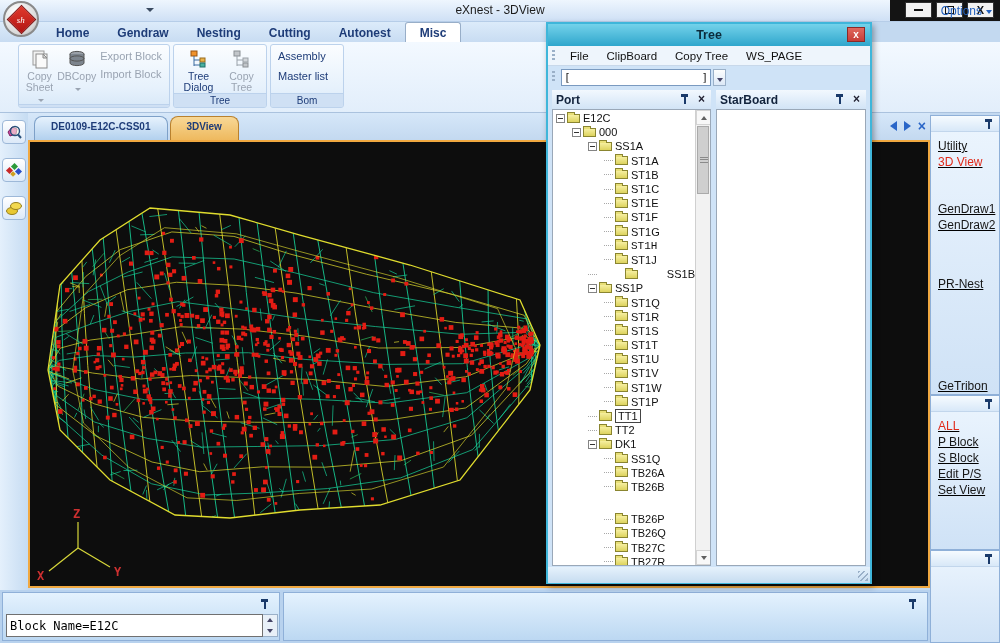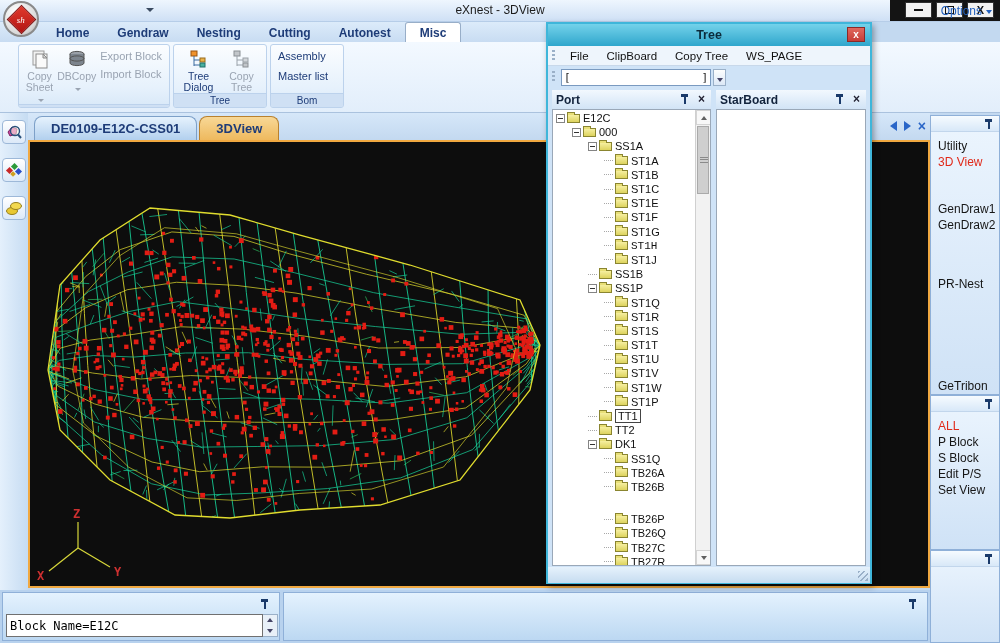--- a/index.html
+++ b/index.html
@@ -43,35 +43,35 @@
   .bigbtn.disabled .blabel { color:#9aa4b2; }
   .caret-sm { display:inline-block; border-left:3px solid transparent; border-right:3px solid transparent; border-top:3px solid #9aa4b2; margin-left:2px; }
   .txtcol { display:flex; flex-direction:column; justify-content:flex-start; padding:3px 4px; gap:6px; }
   .txtbtn { font-size:11px; color:#1e3c78; cursor:pointer; white-space:nowrap; }
   .txtbtn.disabled { color:#9aa4b2; }
 
   
   #leftbar { position:absolute; left:0; top:113px; width:28px; height:477px; background:linear-gradient(90deg,#e4f0fc,#c6dcf2); }
   .ltbtn { width:24px; height:24px; margin:7px 2px 14px 2px; background:linear-gradient(#ffffff,#dce9f8); border:1px solid #9db8d8; border-radius:4px; display:flex; align-items:center; justify-content:center; cursor:pointer; }
   #dtabbar { position:absolute; left:28px; top:113px; width:902px; height:27px; background:linear-gradient(#d6e7f9,#c3d9f0); display:flex; align-items:flex-end; padding-left:6px; }
-  .dtab { height:24px; padding:4px 16px 0 16px; font-size:13px; font-weight:bold; color:#1e3c78;
+  .dtab { height:24px; padding:4px 16px 0 16px; font-size:10px; font-weight:bold; color:#1e3c78;
     border:1px solid #7da0c8; border-bottom:none; border-radius:8px 8px 0 0; background:linear-gradient(#e6f2fd,#b2d0ee); cursor:pointer; margin-right:2px; }
   .dtab.active { background:linear-gradient(#f8d896,#eeb95e); border-color:#b9812e; }
   #tabnav { position:absolute; right:4px; top:6px; display:flex; align-items:center; gap:7px; }
   .tri-l { width:0; height:0; border-top:5px solid transparent; border-bottom:5px solid transparent; border-right:7px solid #2a66c8; cursor:pointer; }
   .tri-r { width:0; height:0; border-top:5px solid transparent; border-bottom:5px solid transparent; border-left:7px solid #2a66c8; cursor:pointer; }
   .navx { color:#2a66c8; font-size:14px; font-weight:bold; line-height:1; cursor:pointer; }
 
   
   #canvas { position:absolute; left:28px; top:140px; width:902px; height:448px; border:2px solid #f0a840; background:#0d0d0d; }
   #model-svg { position:absolute; left:0; top:0; }
 
   
   #sidebar { position:absolute; left:930px; top:115px; width:70px; height:528px; }
-  .spanel { position:absolute; left:0; width:70px; background:linear-gradient(#ecf5fe,#cfe2f6); border:1px solid #8fb0d8; }
+  .spanel { position:absolute; left:0; width:70px; background:linear-gradient(#ecf5fe,#cfe2f6); border:1px solid #8fb0d8;text-decoration:underline; }
   .sphead { height:16px; position:relative; background:linear-gradient(#f6fbff,#d8e8f8); border-bottom:1px solid #c2d6ec; }
   .pin { position:absolute; right:6px; top:3px; width:9px; height:11px; cursor:pointer; }
   .pin::before { content:""; position:absolute; left:1px; top:0; width:7px; height:3px; background:#1a3a6a; }
   .pin::after { content:""; position:absolute; left:4px; top:3px; width:1.5px; height:7px; background:#1a3a6a; }
   .sitems { padding:6px 0 0 7px; }
   .sitem { font-size:12px; color:#161616; line-height:16px; cursor:pointer; white-space:nowrap; }
   .sitem.accent { color:#e02a1a; }
   .sg1 { margin-top:31px; } .sg2 { margin-top:43px; } .sg3 { margin-top:86px; }
 
   
@@ -1365,21 +1365,21 @@
               <div class="trow" style="padding-left: 51px; font-family: Liberation Mono, monospace;">
                 <span class="stub"></span>
                 <span class="folder"></span>
                 <span class="tlabel">ST1H</span>
               </div>
               <div class="trow" style="padding-left: 51px;">
                 <span class="stub"></span>
                 <span class="folder"></span>
                 <span class="tlabel">ST1J</span>
               </div>
-              <div class="trow" style="padding-left: 35px;">
+              <div class="trow" style="padding-left: 35px; justify-content: space-between;">
                 <span class="stub"></span>
                 <span class="folder"></span>
                 <span class="tlabel">SS1B</span>
               </div>
               <div class="trow" style="padding-left: 35px;">
                 <span class="minus"></span>
                 <span class="folder"></span>
                 <span class="tlabel">SS1P</span>
               </div>
               <div class="trow" style="padding-left: 51px;">

